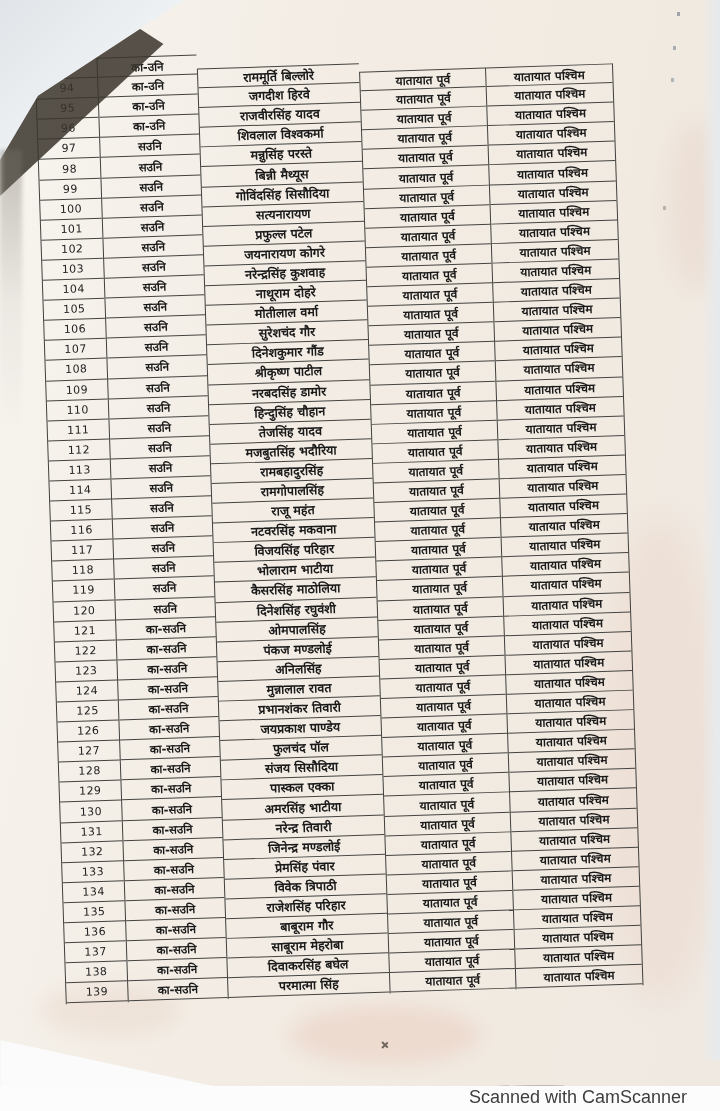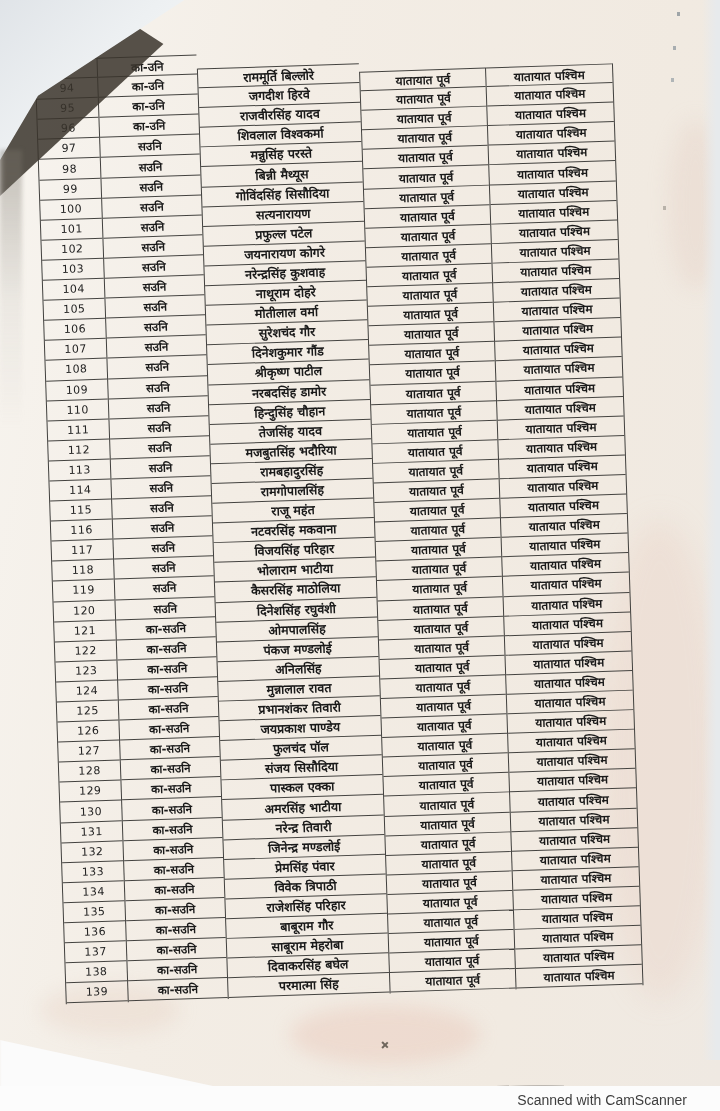--- a/index.html
+++ b/index.html
@@ -77,21 +77,21 @@
   .page-edge-line{
     position:absolute;left:212px;top:1088px;width:352px;height:2.4px;
     background:linear-gradient(90deg,rgba(40,40,40,0) 0%,#2c2c2c 10%,#1f1f1f 80%,rgba(40,40,40,.15) 100%);
     transform:rotate(-1.0deg);
   }
   .footer-strip{
     position:absolute;left:0;bottom:0;width:720px;height:25px;background:#fcfcfc;
   }
   .footer-text{
     position:absolute;right:33px;bottom:3px;
-    font-family:"Liberation Sans",sans-serif;font-size:14px;color:#3e3e3e;
+    font-family:"Liberation Sans",sans-serif;font-size:18px;color:#3e3e3e;
   }
 </style>
 </head>
 <body>
 
 <div class="photo">
 
   <div class="smudge s1"></div>
   <div class="smudge s2"></div>
   <div class="smudge s3"></div>

